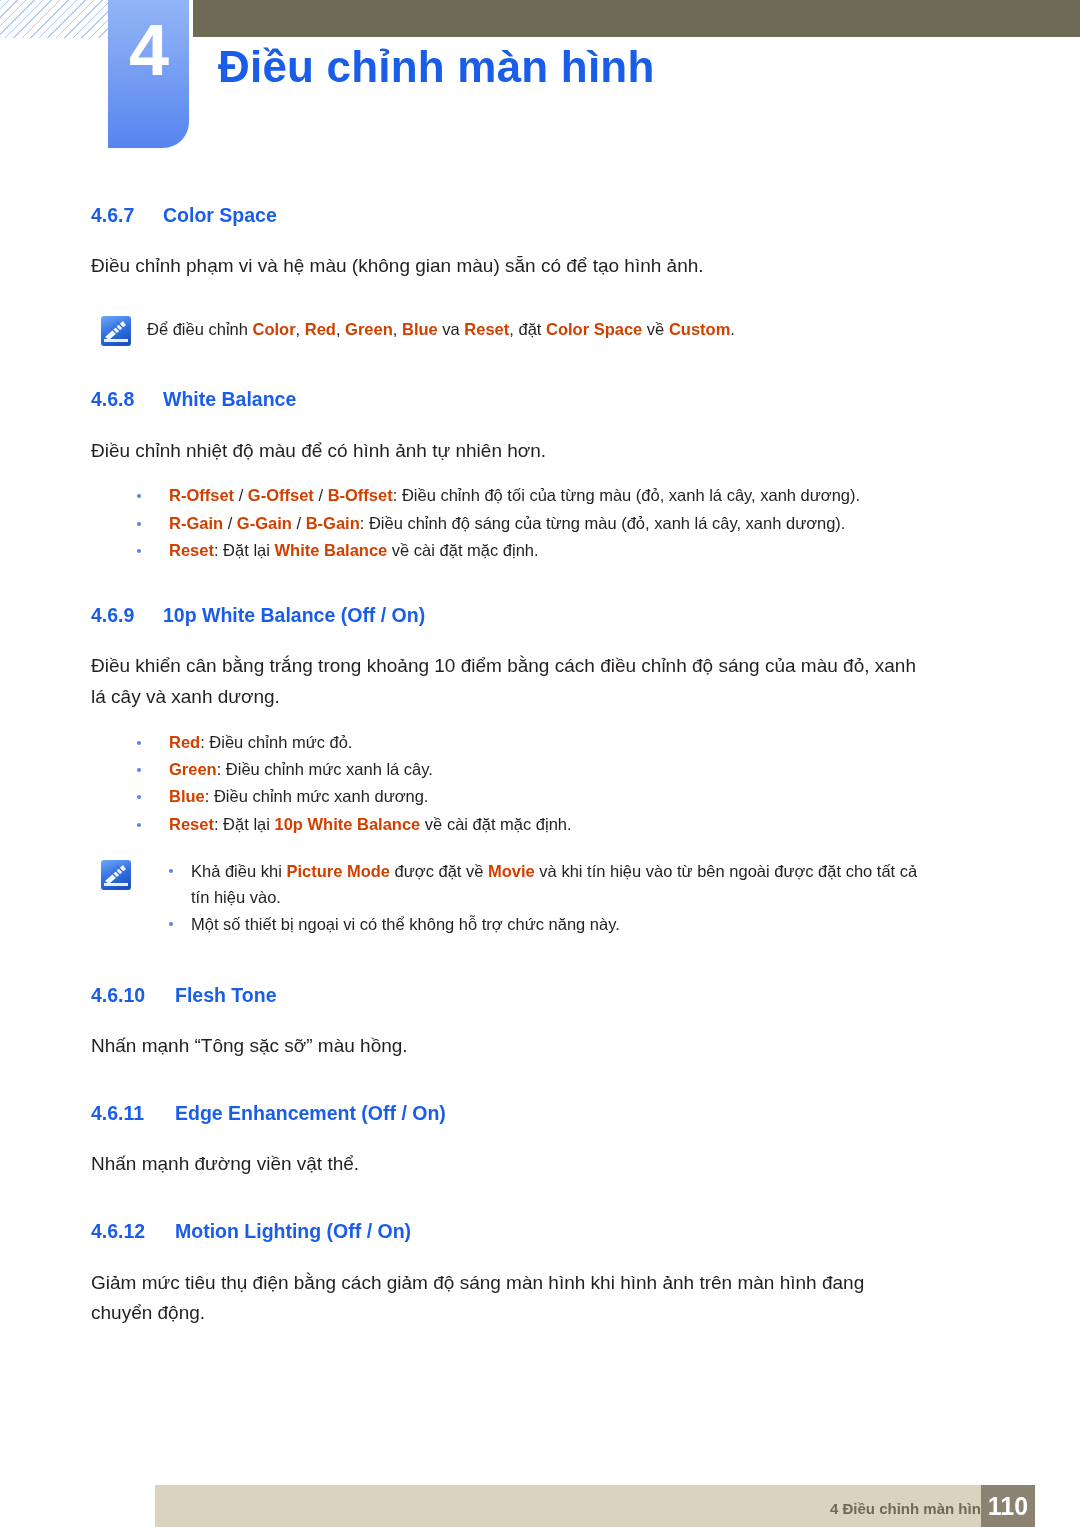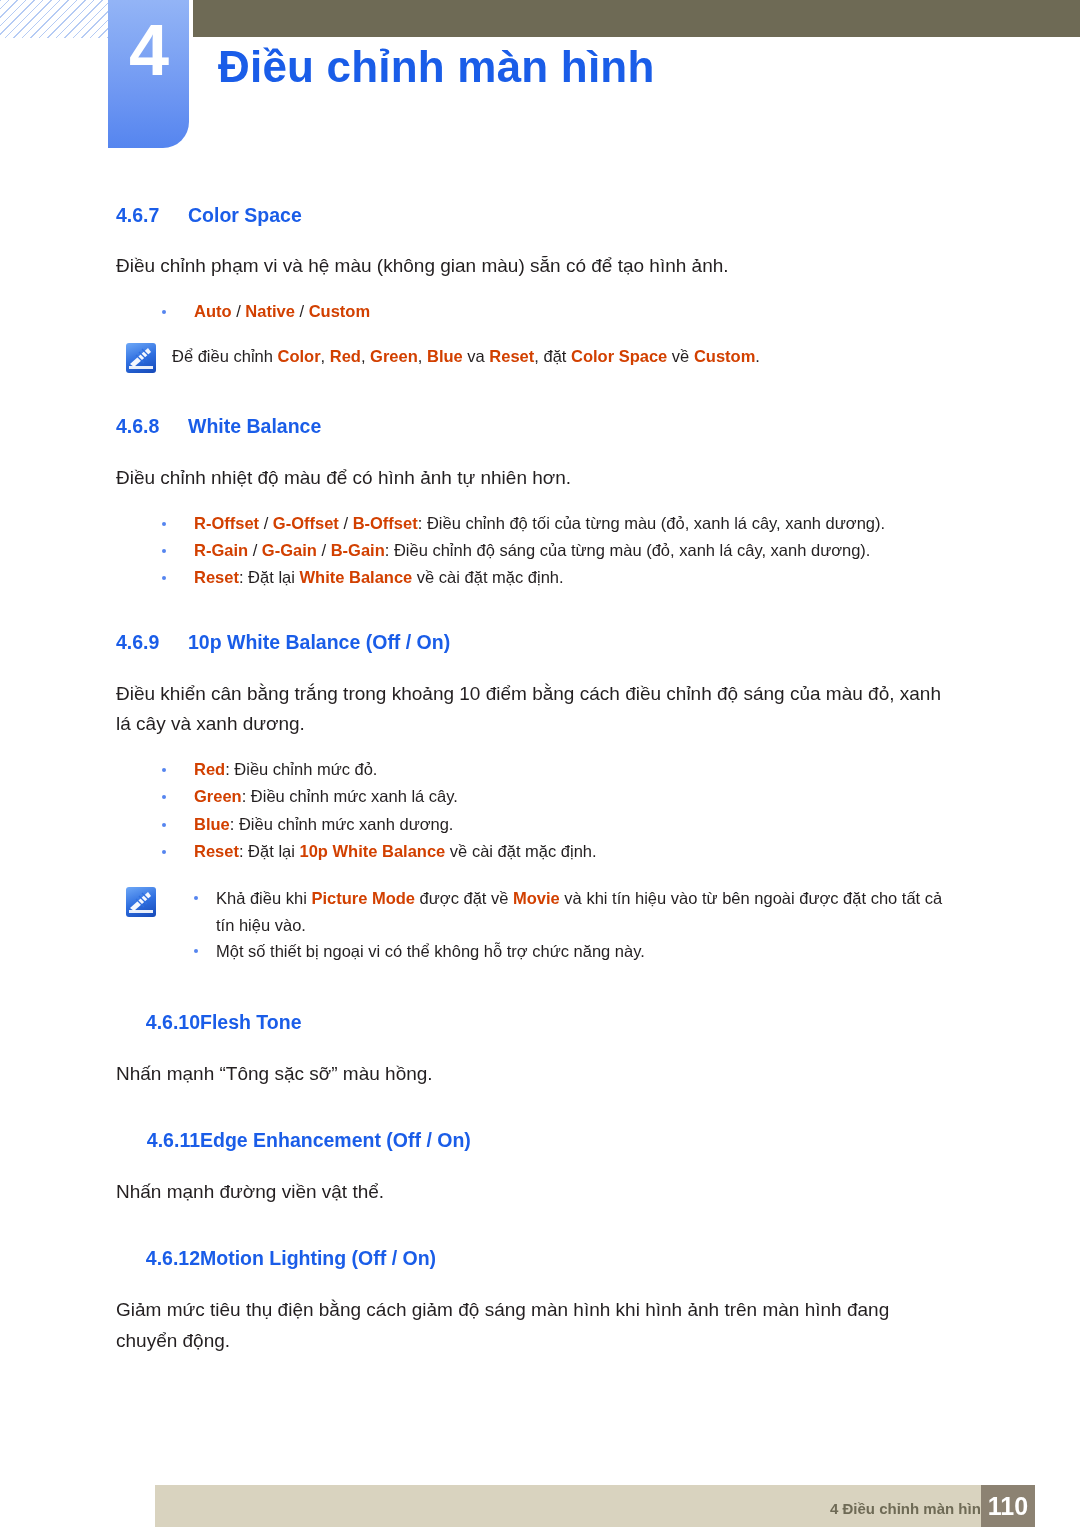--- a/index.html
+++ b/index.html
@@ -76,42 +76,41 @@
   }
 
   
   .content {
     position: absolute;
     left: 0;
     top: 170px;
     width: 1080px;
   }
   .body-col {
-    margin-left: 116px;
+    margin-left: 91px;
     width: 830px;
   }
 
   h2.section-head {
     font-size: 19.5px;
     font-weight: bold;
     color: #1a5de8;
     margin: 0;
     padding: 0;
     line-height: 1.2;
     white-space: nowrap;
   }
   .section-head .num {
     display: inline-block;
     min-width: 72px;
   }
   .sec-4-6-10 .num,
   .sec-4-6-11 .num,
   .sec-4-6-12 .num {
     min-width: 84px;
-    text-align: right;
   }
 
   p.para {
     font-size: 19px;
     line-height: 1.62;
     color: #231f20;
     margin: 0;
     padding: 0;
   }
 
@@ -251,23 +250,20 @@
 <div class="content">
   <div class="body-col">
 
     <div class="sp-34"></div>
     <h2 class="section-head sec-4-6-7">
       <span class="num">4.6.7</span><span>Color Space</span>
     </h2>
     <div class="sp-24"></div>
     <p class="para">Điều chỉnh phạm vi và hệ màu (không gian màu) sẵn có để tạo hình ảnh.</p>
     <div class="sp-16"></div>
-    <ul class="bullets">
-      <li><b class="kw">Auto</b><span> / </span><b class="kw">Native</b><span> / </span><b class="kw">Custom</b></li>
-    </ul>
     <div class="sp-16"></div>
 
     <div class="note">
       <span class="note-icon">
         <svg width="30" height="30" viewBox="0 0 30 30">
           <path d="M4 21 L22 5 L25 9 L8 24 Z" fill="#ffffff" opacity="0.95"></path>
           <path d="M3 23 L27 23 L27 26 L3 26 Z" fill="#ffffff" opacity="0.9"></path>
           <path d="M16 6 L24 14" stroke="#2f6fe0" stroke-width="1.2" fill="none"></path>
           <path d="M13 9 L21 17" stroke="#2f6fe0" stroke-width="1.2" fill="none"></path>
           <path d="M10 12 L18 20" stroke="#2f6fe0" stroke-width="1.2" fill="none"></path>

